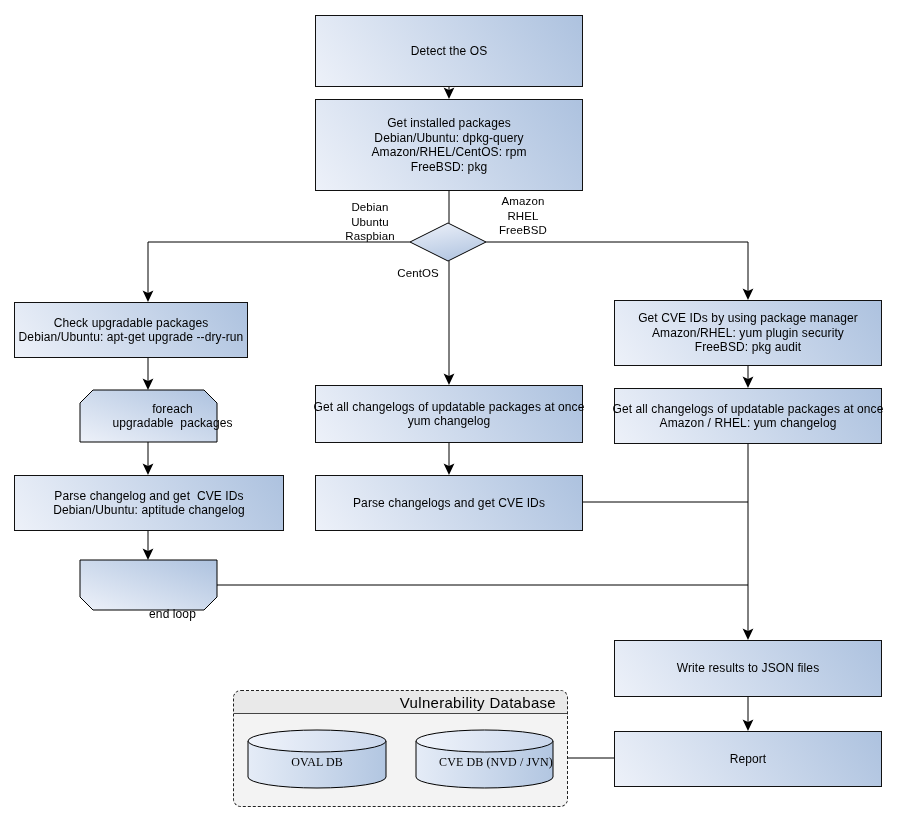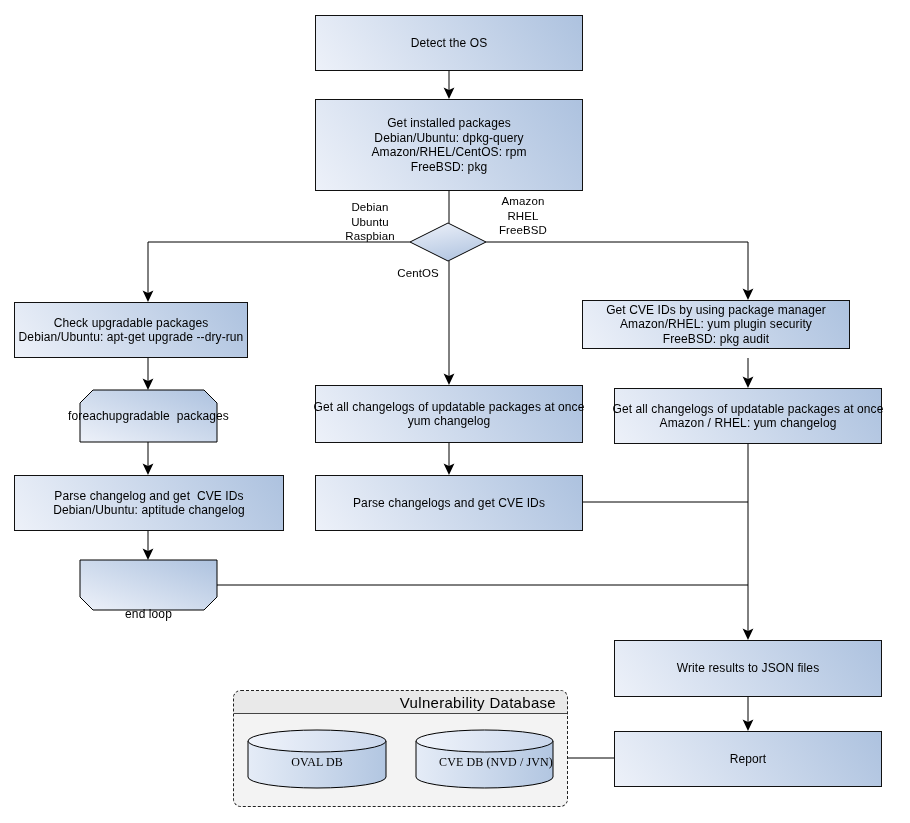--- a/index.html
+++ b/index.html
@@ -11,22 +11,22 @@
   .node{
     position:absolute;box-sizing:border-box;z-index:2;
     border:1px solid #111;
     background:linear-gradient(55deg,#edf1f9 0%,#adc2df 100%);
     display:flex;flex-direction:column;align-items:center;justify-content:center;
     text-align:center;font-size:12px;line-height:14.5px;letter-spacing:0.1px;
   }
   .node .ln,.overlay .ln,.blabel .ln{display:block;white-space:pre;}
   .overlay{
     position:absolute;z-index:2;background:transparent;
-    display:flex;flex-direction:row;align-items:center;justify-content:center;
-    text-align:center;font-size:12px;line-height:14.5px;letter-spacing:0.1px;
+    display:flex;flex-direction:column;align-items:center;justify-content:center;
+    text-align:center;font-size:12px;line-height:14.5px;letter-spacing:0.1px;padding-left:24px;
   }
   .blabel{
     position:absolute;z-index:2;text-align:center;
     font-size:11.5px;line-height:14.5px;letter-spacing:0.1px;
   }
   .group{
     position:absolute;left:233px;top:690px;width:335px;height:117px;z-index:0;
     box-sizing:border-box;border:1.5px dashed #222;border-radius:8px;
     background:#f3f3f3;overflow:hidden;
   }
@@ -109,21 +109,21 @@
     <g stroke="#000" stroke-width="1">
       <path d="M248 741 V777 A69 11 0 0 0 386 777 V741" fill="url(#gCyl)"></path>
       <ellipse cx="317" cy="741" rx="69" ry="11" fill="url(#gCylTop)"></ellipse>
     </g>
     <g stroke="#000" stroke-width="1">
       <path d="M416 741 V777 A68.5 11 0 0 0 553 777 V741" fill="url(#gCyl)"></path>
       <ellipse cx="484.5" cy="741" rx="68.5" ry="11" fill="url(#gCylTop)"></ellipse>
     </g>
   </svg>
 
-  <div class="node" style="left:315px;top:15px;width:268px;height:56px">
+  <div class="node" style="left:315px;top:15px;width:268px;height:72px">
     <span class="ln">Detect the OS</span>
   </div>
 
   <div class="node" style="left:315px;top:99px;width:268px;height:92px">
     <span class="ln">Get installed packages</span>
     <span class="ln">Debian/Ubuntu: dpkg-query</span>
     <span class="ln">Amazon/RHEL/CentOS: rpm</span>
     <span class="ln">FreeBSD: pkg</span>
   </div>
 
@@ -148,21 +148,21 @@
 
   <div class="node" style="left:315px;top:385px;width:268px;height:58px">
     <span class="ln">Get all changelogs of updatable packages at once</span>
     <span class="ln">yum changelog</span>
   </div>
 
   <div class="node" style="left:315px;top:475px;width:268px;height:56px">
     <span class="ln">Parse changelogs and get CVE IDs</span>
   </div>
 
-  <div class="node" style="left:582px;top:300px;width:268px;height:49px">
+  <div class="node" style="left:614px;top:300px;width:268px;height:66px">
     <span class="ln">Get CVE IDs by using package manager</span>
     <span class="ln">Amazon/RHEL: yum plugin security</span>
     <span class="ln">FreeBSD: pkg audit</span>
   </div>
 
   <div class="node" style="left:614px;top:388px;width:268px;height:56px">
     <span class="ln">Get all changelogs of updatable packages at once</span>
     <span class="ln">Amazon / RHEL: yum changelog</span>
   </div>
 

